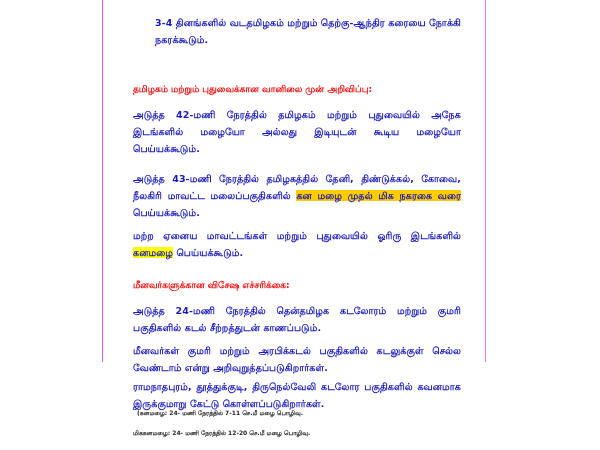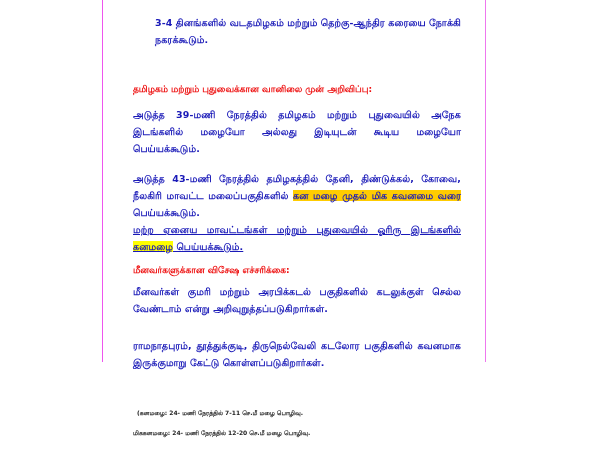--- a/index.html
+++ b/index.html
@@ -59,32 +59,33 @@
 
 <div class="page">
   <div class="content">
 
     <div class="block" style="top:14px; left:22px;">
       <p class="para">3-4 தினங்களில் வடதமிழகம் மற்றும் தெற்கு-ஆந்திர கரையை நோக்கி நகரக்கூடும்.</p>
     </div>
 
     <div class="block" style="top:82px;">
       <p class="heading">தமிழகம் மற்றும் புதுவைக்கான வானிலை முன் அறிவிப்பு:</p>
-      <p class="para" style="margin-top:10px;">அடுத்த 39-மணி நேரத்தில் தமிழகம் மற்றும் புதுவையில் அநேக இடங்களில் மழையோ அல்லது இடியுடன் கூடிய மழையோ பெய்யக்கூடும்.</p>
+      <p class="para" style="margin-top:10px;">அடுத்த 42-மணி நேரத்தில் தமிழகம் மற்றும் புதுவையில் அநேக இடங்களில் மழையோ அல்லது இடியுடன் கூடிய மழையோ பெய்யக்கூடும்.</p>
     </div>
 
     <div class="block" style="top:160px;">
-      <p class="para" style="margin-top:10px;"><span>அடுத்த 43-மணி நேரத்தில் தமிழகத்தில் தேனி, திண்டுக்கல், கோவை, நீலகிரி மாவட்ட மலைப்பகுதிகளில் </span><span class="hl-orange">கன மழை முதல் மிக கவனமை வரை</span><span> பெய்யக்கூடும்.</span></p>
-      <p class="para" style="margin-top:0;text-decoration:underline;"><span>மற்ற ஏனைய மாவட்டங்கள் மற்றும் புதுவையில் ஓரிரு இடங்களில் </span><span class="hl-yellow">கனமழை</span><span> பெய்யக்கூடும்.</span></p>
+      <p class="para" style="margin-top:10px;"><span>அடுத்த 43-மணி நேரத்தில் தமிழகத்தில் தேனி, திண்டுக்கல், கோவை, நீலகிரி மாவட்ட மலைப்பகுதிகளில் </span><span class="hl-orange">கன மழை முதல் மிக நகரகை வரை</span><span> பெய்யக்கூடும்.</span></p>
+      <p class="para" style="margin-top:6px;"><span>மற்ற ஏனைய மாவட்டங்கள் மற்றும் புதுவையில் ஓரிரு இடங்களில் </span><span class="hl-yellow">கனமழை</span><span> பெய்யக்கூடும்.</span></p>
     </div>
 
-    <div class="block" style="top:263px;">
+    <div class="block" style="top:278px;">
       <p class="heading">மீனவர்களுக்கான விசேஷ எச்சரிக்கை:</p>
+      <p class="para" style="margin-top:10px;">அடுத்த 24-மணி நேரத்தில் தென்தமிழக கடலோரம் மற்றும் குமரி பகுதிகளில் கடல் சீற்றத்துடன் காணப்படும்.</p>
       <p class="para" style="margin-top:6px;">மீனவர்கள் குமரி மற்றும் அரபிக்கடல் பகுதிகளில் கடலுக்குள் செல்ல வேண்டாம் என்று அறிவுறுத்தப்படுகிறார்கள்.</p>
-      <p class="para" style="margin-top:20px;">ராமநாதபுரம், தூத்துக்குடி, திருநெல்வேலி கடலோர பகுதிகளில் கவனமாக இருக்குமாறு கேட்டு கொள்ளப்படுகிறார்கள்.</p>
+      <p class="para" style="margin-top:2px;">ராமநாதபுரம், தூத்துக்குடி, திருநெல்வேலி கடலோர பகுதிகளில் கவனமாக இருக்குமாறு கேட்டு கொள்ளப்படுகிறார்கள்.</p>
     </div>
 
     <div class="block" style="top:408px;">
       <p class="note" style="padding-left:4px;">(கனமழை: 24- மணி நேரத்தில் 7-11 செ.மீ  மழை பொழிவு.</p>
       <p class="note" style="margin-top:10px;">மிககனமழை: 24- மணி நேரத்தில் 12-20 செ.மீ மழை பொழிவு.</p>
     </div>
 
   </div>
 </div>
 

